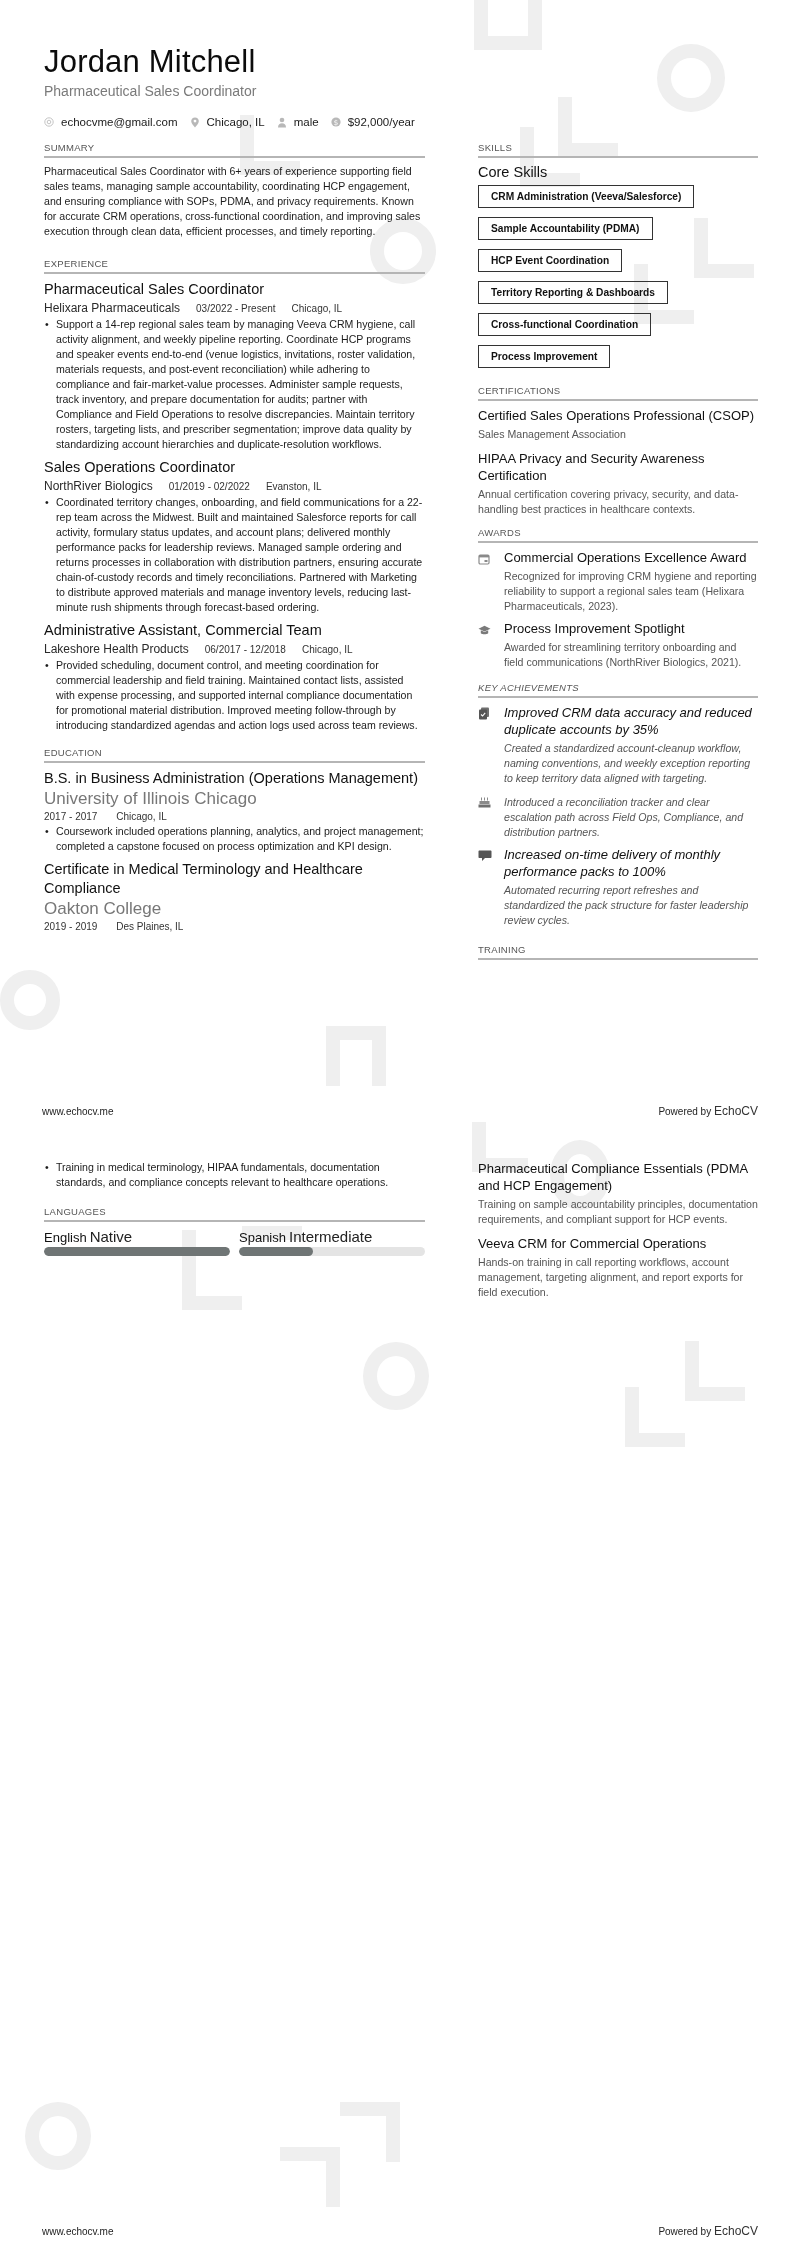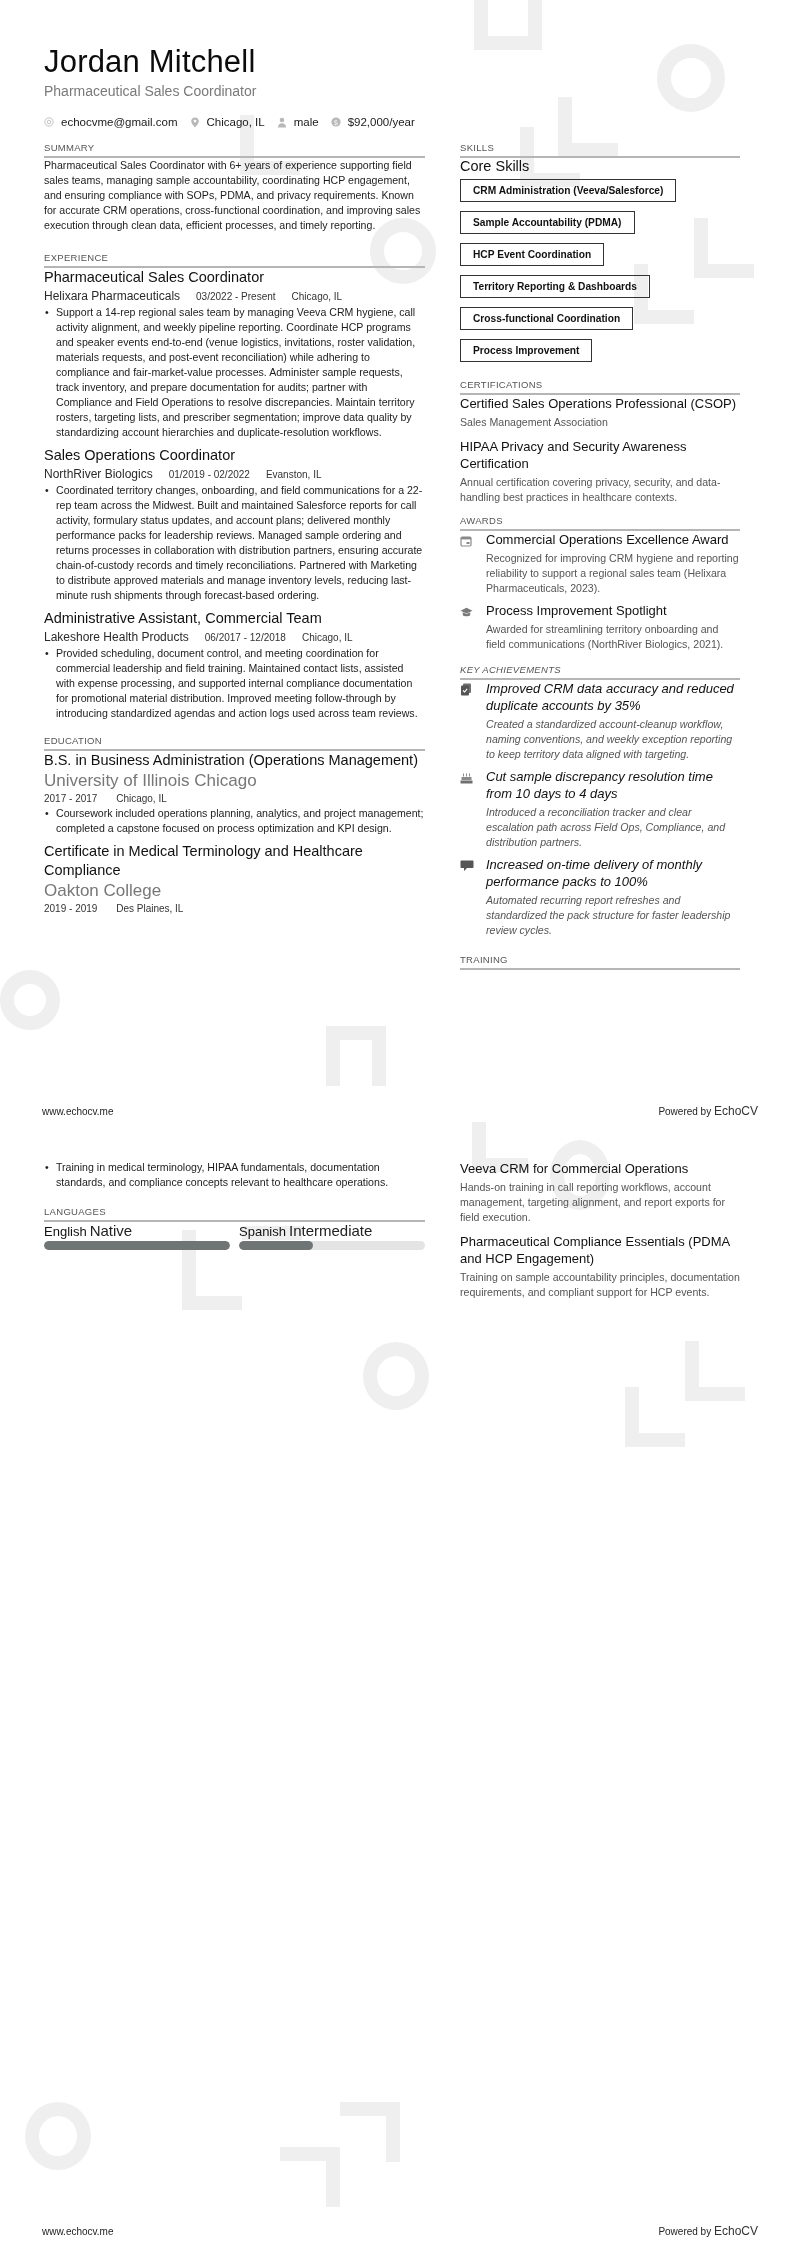--- a/index.html
+++ b/index.html
@@ -17,23 +17,23 @@
   .page { position: absolute; left: 0; width: 794px; z-index: 1; }
 
   .header { position: absolute; left: 44px; top: 44px; }
   .name { font-size: 31px; font-weight: 400; letter-spacing: 0.2px; color: #0c0c0c; line-height: 36px; }
   .subtitle { font-size: 14px; color: #7a7a7a; margin-top: 3px; }
   .contacts { display: flex; align-items: center; margin-top: 9px; font-size: 11.5px; color: #1a1a1a; }
   .contact { display: flex; align-items: center; margin-right: 12px; margin-top: 8px; }
   .cicon { display: inline-block; width: 10px; height: 10px; margin-right: 7px; color: #b8b8b8; font-size: 10px; line-height: 10px; text-align: center; }
 
   .col-left { position: absolute; left: 44px; width: 381px; }
-  .col-right { position: absolute; left: 460px; width: 280px; }
-
-  .sec-title { font-size: 9.5px; color: #555; letter-spacing: 0.3px; text-transform: uppercase; padding-bottom: 3px; border-bottom: 2px solid #b5b5b5; }
+  .col-right { position: absolute; left: 478px; width: 280px; }
+
+  .sec-title { font-size: 9.5px; color: #555; letter-spacing: 0.3px; text-transform: uppercase; padding-bottom: 3px; border-bottom: 2px solid #b5b5b5; margin-bottom: 6px; }
   .para { font-size: 10.6px; line-height: 15px; color: #1c1c1c; }
   .job-title { font-size: 14.5px; color: #111; line-height: 19px; }
   .job-meta { font-size: 12px; color: #333; margin: 2px 0 2px; display: flex; align-items: baseline; }
   .job-meta .company { font-size: 12px; color: #2a2a2a; margin-right: 16px; }
   .job-meta .dates { font-size: 10px; color: #333; margin-right: 16px; }
   .job-meta .loc { font-size: 10px; color: #333; }
   ul.bul { list-style: none; }
   ul.bul li { position: relative; padding-left: 12px; font-size: 10.6px; line-height: 15px; color: #1c1c1c; }
   ul.bul li::before { content: "•"; position: absolute; left: 1px; top: 0; }
 
@@ -288,21 +288,20 @@
         <div class="ii">
           <svg width="13" height="12" viewBox="0 0 13 12">
               <rect x="1.5" y="5" width="10" height="3" fill="#8a8a8a"></rect>
               <rect x="0.5" y="8.5" width="12" height="3" fill="#6f6f6f"></rect>
               <rect x="3" y="1.5" width="1" height="3" fill="#8a8a8a"></rect>
               <rect x="6" y="1.5" width="1" height="3" fill="#8a8a8a"></rect>
               <rect x="9" y="1.5" width="1" height="3" fill="#8a8a8a"></rect>
             </svg>
         </div>
         <div>
-          <div class="title">Cut sample discrepancy resolution time from 10 days to 4 days</div>
           <div class="desc">Introduced a reconciliation tracker and clear escalation path across Field Ops, Compliance, and distribution partners.</div>
         </div>
       </div>
       <div class="icon-item">
         <div class="ii">
           <svg width="14" height="12" viewBox="0 0 14 12">
               <path d="M1.5 0.5H12.5C13.1 0.5 13.5 0.9 13.5 1.5V7C13.5 7.6 13.1 8 12.5 8H7L4 11V8H1.5C0.9 8 0.5 7.6 0.5 7V1.5C0.5 0.9 0.9 0.5 1.5 0.5Z" fill="#555"></path>
             </svg>
         </div>
         <div>
@@ -350,26 +349,26 @@
           <div class="lang-bar">
               <div class="lang-fill" style="width:40%;"></div>
             </div>
         </div>
       </div>
     </section>
   </div>
 
   <div class="col-right" style="top:0;">
     <div>
+      <div class="cert-title">Pharmaceutical Compliance Essentials (PDMA and HCP Engagement)</div>
+      <div class="cert-sub">Training on sample accountability principles, documentation requirements, and compliant support for HCP events.</div>
+    </div>
+    <div>
       <div class="cert-title">Veeva CRM for Commercial Operations</div>
       <div class="cert-sub">Hands-on training in call reporting workflows, account management, targeting alignment, and report exports for field execution.</div>
-    </div>
-    <div>
-      <div class="cert-title">Pharmaceutical Compliance Essentials (PDMA and HCP Engagement)</div>
-      <div class="cert-sub">Training on sample accountability principles, documentation requirements, and compliant support for HCP events.</div>
     </div>
   </div>
 
   <div class="footer" style="top:1064px;">
     <span>www.echocv.me</span>
     <span>
       <span>Powered by</span>
       <span class="brand">EchoCV</span>
     </span>
   </div>

